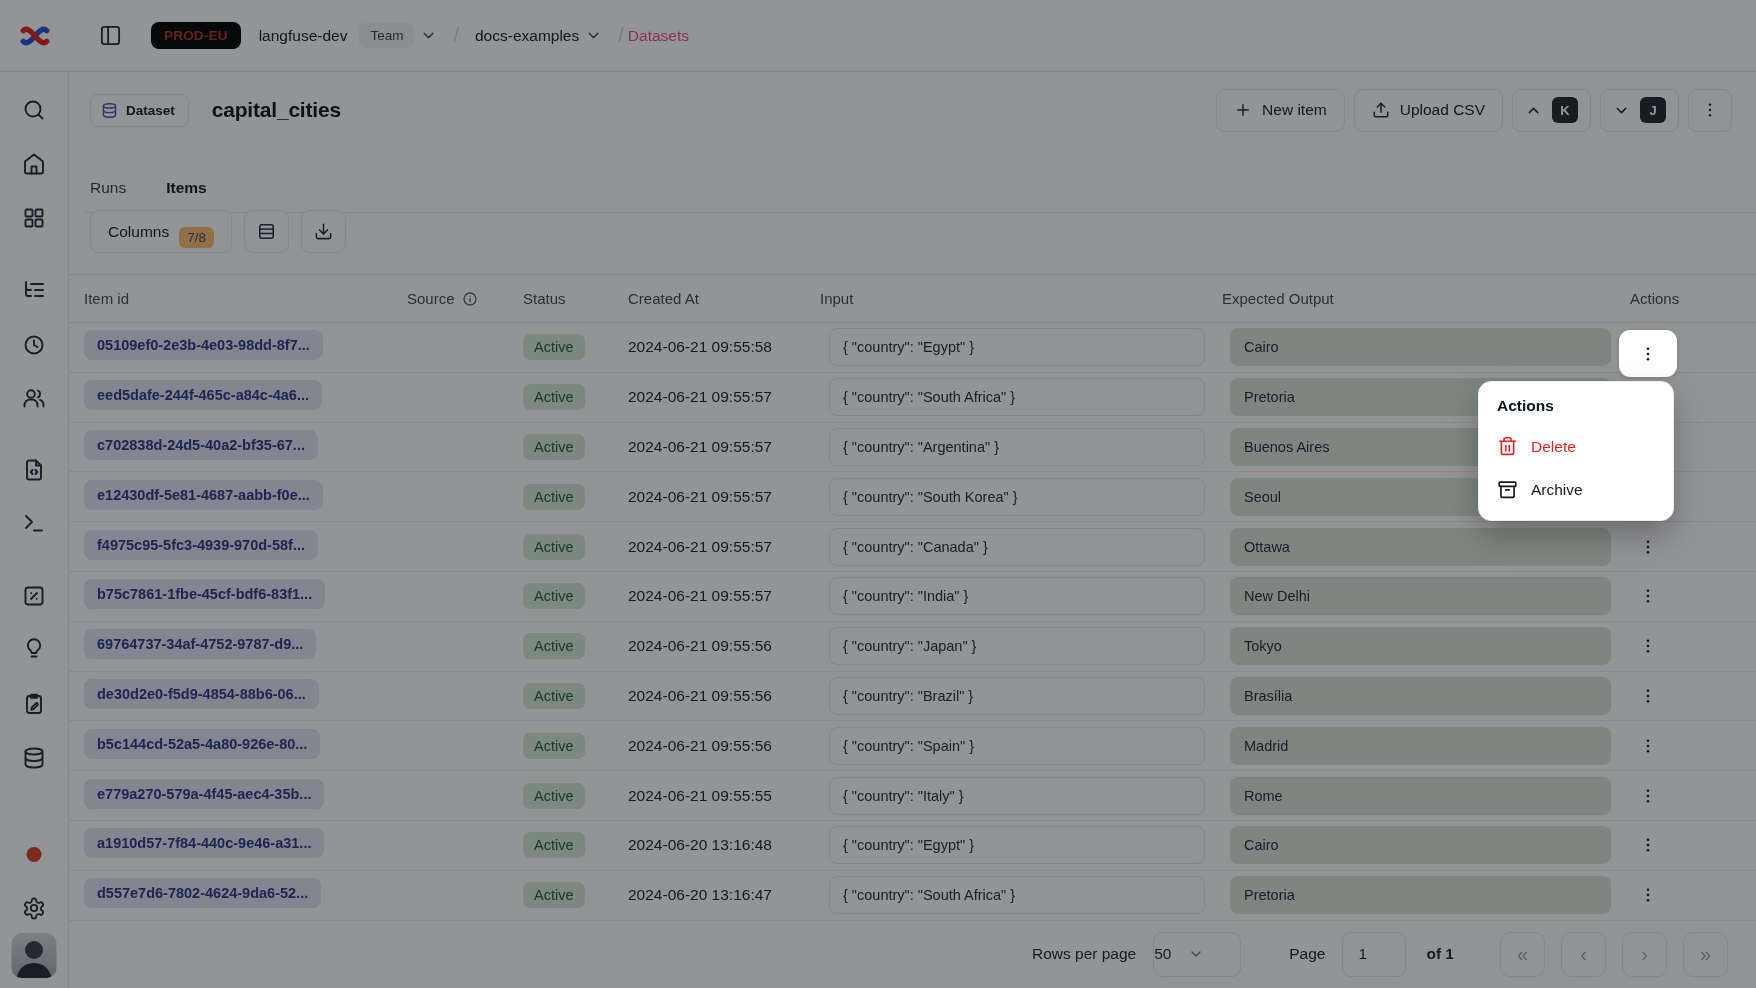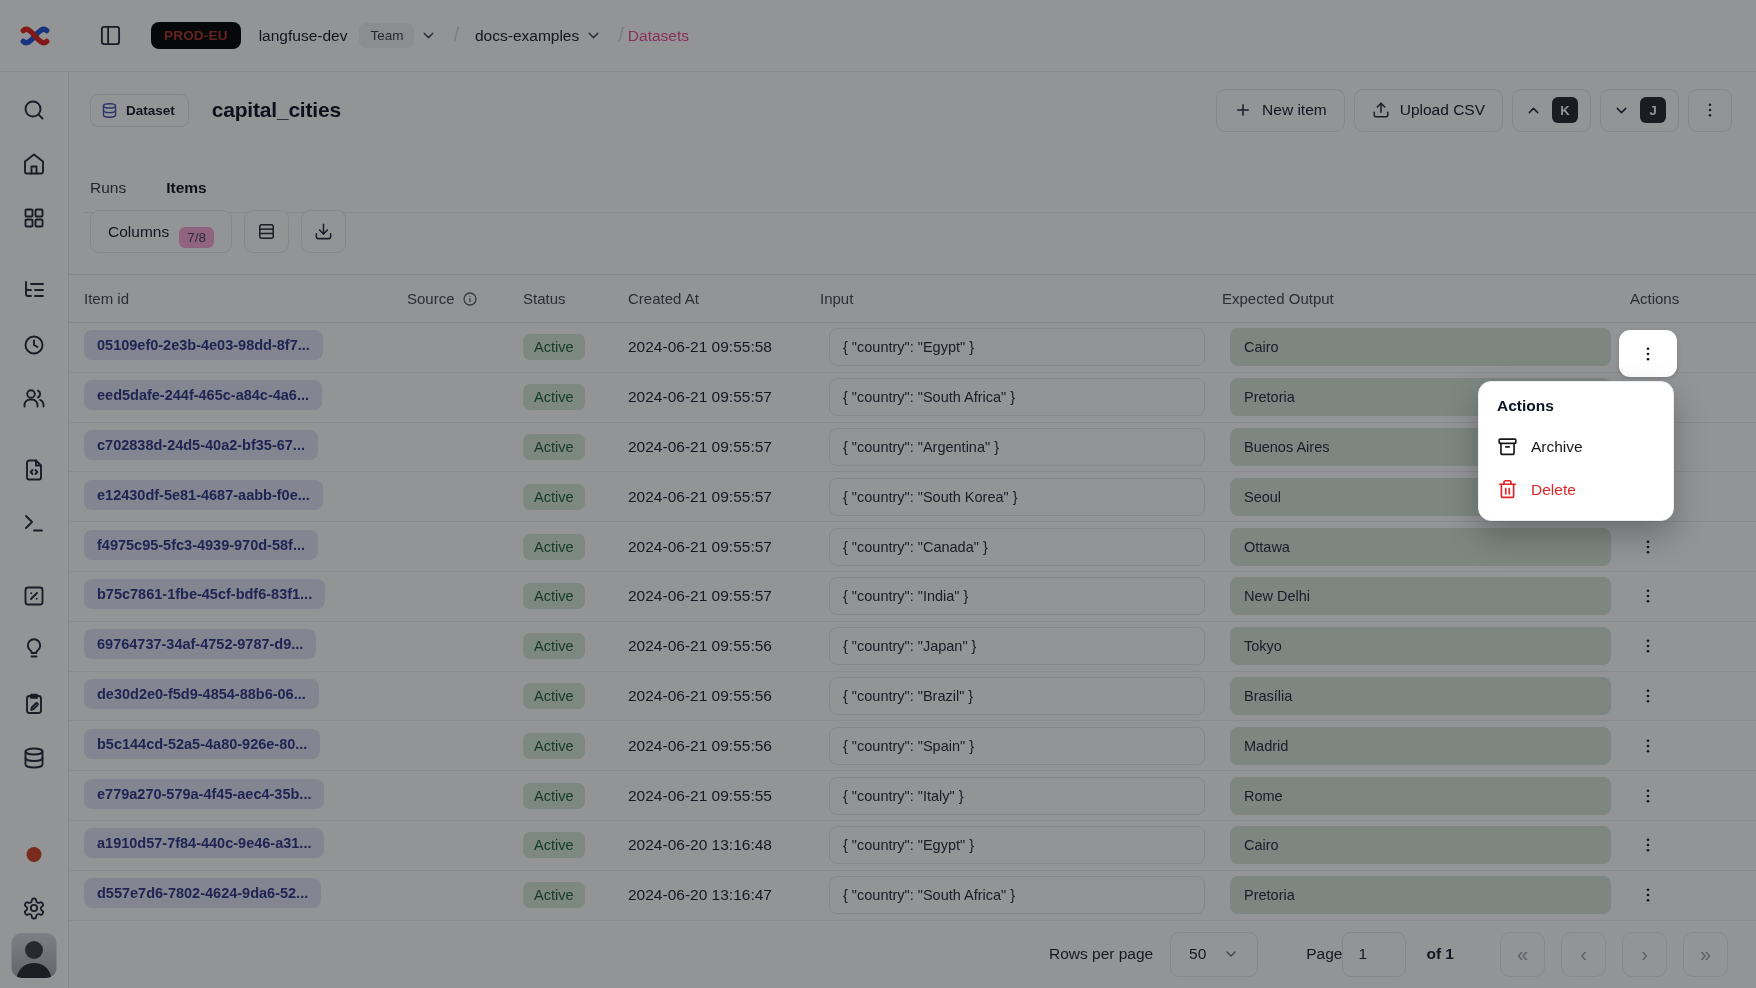--- a/index.html
+++ b/index.html
@@ -58,21 +58,21 @@
           padding-left:6px; border-bottom:1px solid #e8eaec; z-index:10; }
   .tab { display:flex; align-items:flex-end; padding-bottom:15px; font-size:15.5px; font-weight:500;
          color:#2f3a4a; position:relative; cursor:pointer; }
   .tab.active { color:#0b1220; font-weight:600; }
   .tab.active::after { content:""; position:absolute; left:-7px; right:-7px; bottom:-2px;
                        height:4px; border-radius:2px; background:#4a55c0; }
 
   
   .toolbar { position:absolute; left:90px; top:210px; height:43px; display:flex; gap:12px;
              align-items:center; z-index:10; }
-  .badge-count { background:#f9a8d4; color:#3f4652; border-radius:6px; padding:3px 8px;
+  .badge-count { background:#fdba74; color:#3f4652; border-radius:6px; padding:3px 8px;
                  font-size:13.5px; font-weight:500;margin-top:12px; }
 
   
   .table { position:absolute; left:69px; right:0; top:274px; border-top:1px solid #e3e5e8; z-index:10; }
   .thead, .trow { display:grid; grid-template-columns:323px 116px 105px 192px 402px 408px 1fr;
                   align-items:center; padding-left:15px; }
   .thead { height:48px; border-bottom:1px solid #e3e5e8; color:#3f4652; font-size:15px; font-weight:500; }
   .th { display:flex; align-items:center; gap:7px; }
   .th .info { color:#565d68; cursor:pointer; }
   .trow { height:49.8px; border-bottom:1px solid #ebedf0; cursor:pointer; }
@@ -88,23 +88,23 @@
   .cell-box.expected { width:381px; margin-left:8px; border-color:transparent; background:#d7e6d8; }
   .kebab-btn { width:36px; height:42px; display:flex; align-items:center; justify-content:center;
                border-radius:8px; color:#17181b; cursor:pointer; background:transparent; border:none; }
 
   
   .pagination { position:absolute; left:69px; right:0; top:920px; height:68px; display:flex;
                 align-items:center; justify-content:flex-end; padding-right:28px; z-index:10;
                 font-size:15.5px; color:#15202e; }
   .pg-label { margin-right:17px; }
   .pg-select { width:88px; height:45px; border:1px solid #e5e7eb; border-radius:9px; display:flex;
-               align-items:center; justify-content:center; gap:17px; cursor:pointer; background:#fff;
+               align-items:center; justify-content:flex-start; gap:17px; cursor:pointer; background:#fff;
                margin-right:48px; color:#15202e; }
-  .page-word { }
+  .page-word { margin-right:17px; }
   .page-input { width:64px; height:45px; border:1px solid #e3e5f0; border-radius:9px; display:flex;
                 align-items:center; padding-left:15px; background:#fff; margin-right:20px; }
   .of-label { margin-right:46px;font-weight:bold; }
   .pager { display:flex; gap:16px; }
   .pager-btn { width:45px; height:45px; border:1px solid #e9eaee; border-radius:10px; background:#fff;
                display:flex; align-items:center; justify-content:center; color:#9aa0aa; font-size:20px;
                cursor:pointer; font-family:inherit; }
 
   
   .dim { position:absolute; inset:0; background:rgba(15,17,22,0.45); z-index:40; }
@@ -658,37 +658,37 @@
   <button class="kebab-float">
     <svg width="18" height="18" viewBox="0 0 24 24" fill="currentColor">
         <circle cx="12" cy="5" r="1.8"></circle>
         <circle cx="12" cy="12" r="1.8"></circle>
         <circle cx="12" cy="19" r="1.8"></circle>
       </svg>
   </button>
 
   <div class="menu">
     <div class="menu-title">Actions</div>
-    <div class="menu-item">
-      <span>
-          <svg width="21" height="21" viewBox="0 0 24 24" fill="none" stroke="currentColor" stroke-width="1.9" stroke-linecap="round" stroke-linejoin="round">
-            <rect x="2.5" y="3.5" width="19" height="5" rx="1"></rect>
-            <path d="M4.5 8.5V19a2 2 0 0 0 2 2h11a2 2 0 0 0 2-2V8.5"></path>
-            <path d="M10 12.5h4"></path>
-          </svg>
-        </span>
-      <span>Archive</span>
-    </div>
     <div class="menu-item danger">
       <span>
           <svg width="21" height="21" viewBox="0 0 24 24" fill="none" stroke="currentColor" stroke-width="1.9" stroke-linecap="round" stroke-linejoin="round">
             <path d="M3 6h18"></path>
             <path d="M19 6v13a2 2 0 0 1-2 2H7a2 2 0 0 1-2-2V6"></path>
             <path d="M8 6V4a2 2 0 0 1 2-2h4a2 2 0 0 1 2 2v2"></path>
             <path d="M10 11v6"></path>
             <path d="M14 11v6"></path>
           </svg>
         </span>
       <span>Delete</span>
     </div>
+    <div class="menu-item">
+      <span>
+          <svg width="21" height="21" viewBox="0 0 24 24" fill="none" stroke="currentColor" stroke-width="1.9" stroke-linecap="round" stroke-linejoin="round">
+            <rect x="2.5" y="3.5" width="19" height="5" rx="1"></rect>
+            <path d="M4.5 8.5V19a2 2 0 0 0 2 2h11a2 2 0 0 0 2-2V8.5"></path>
+            <path d="M10 12.5h4"></path>
+          </svg>
+        </span>
+      <span>Archive</span>
+    </div>
   </div>
 
 </div>
 
 </body></html>

